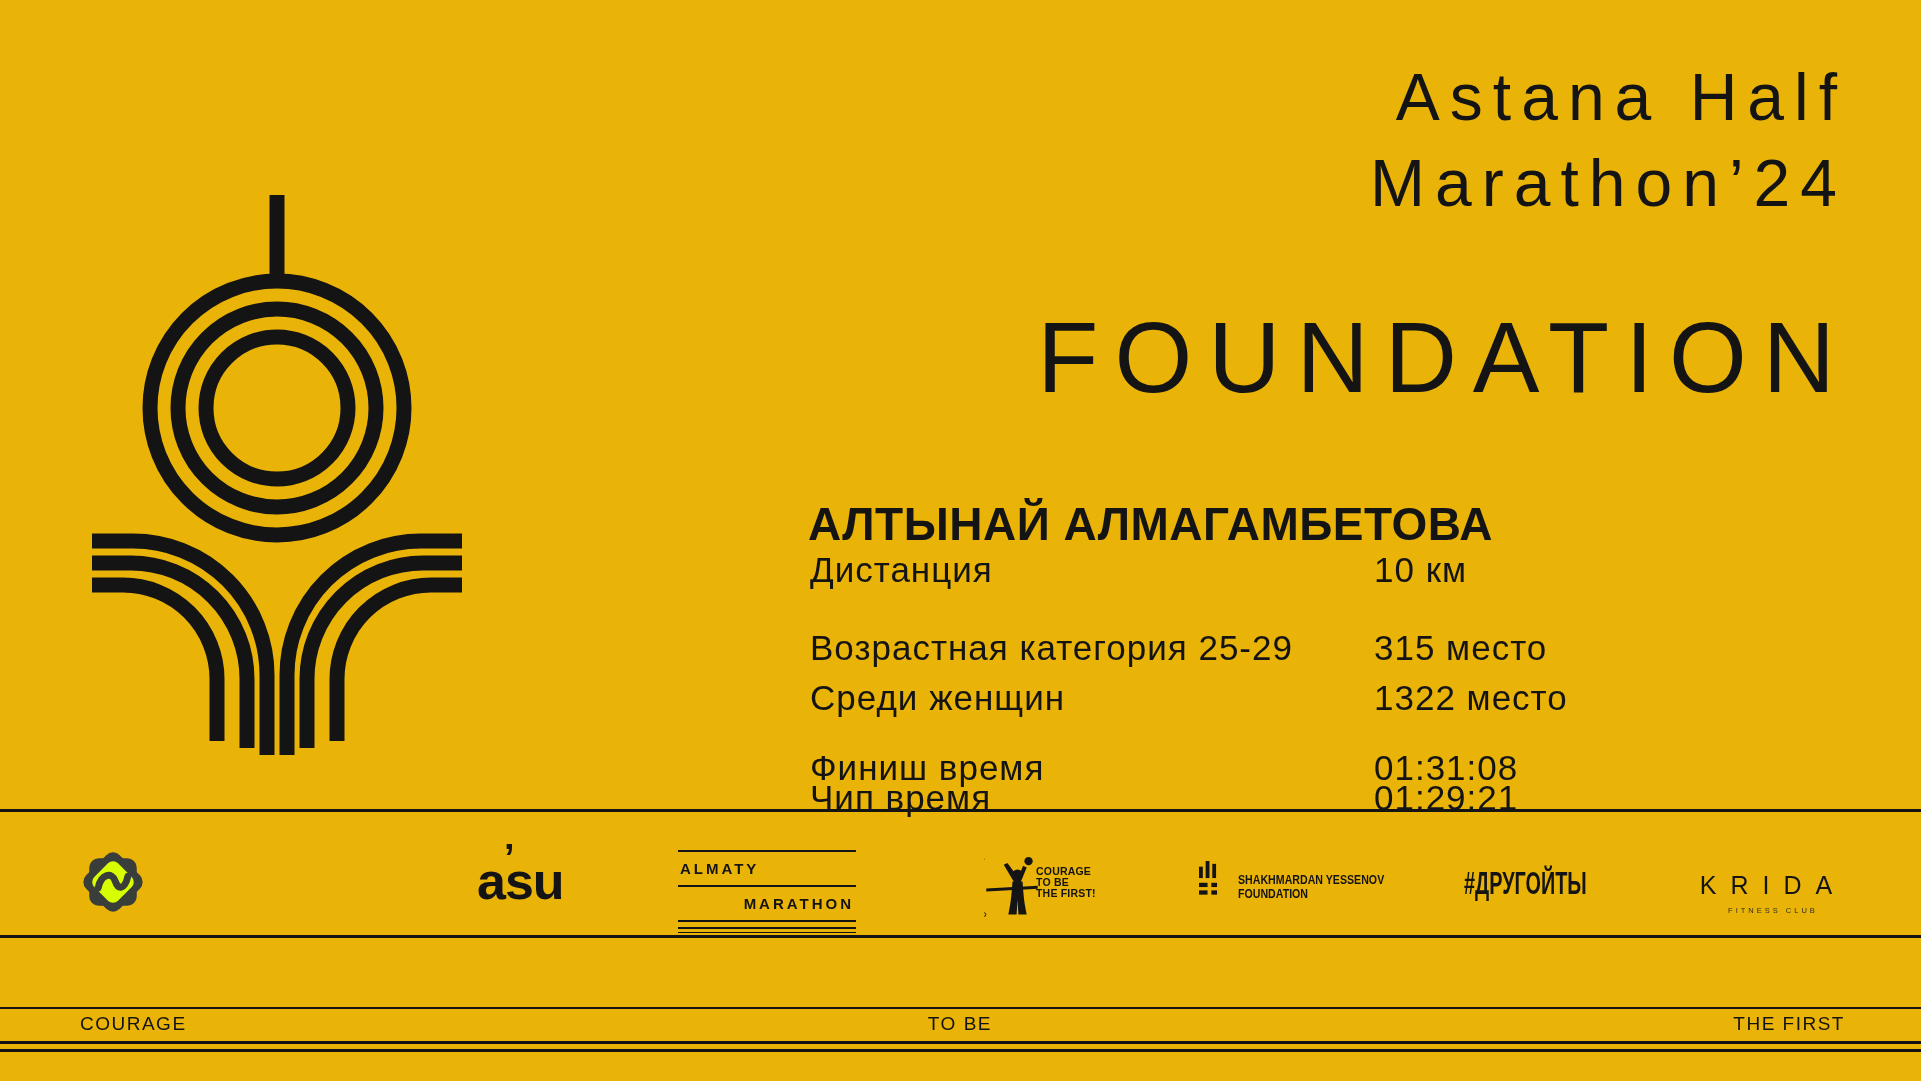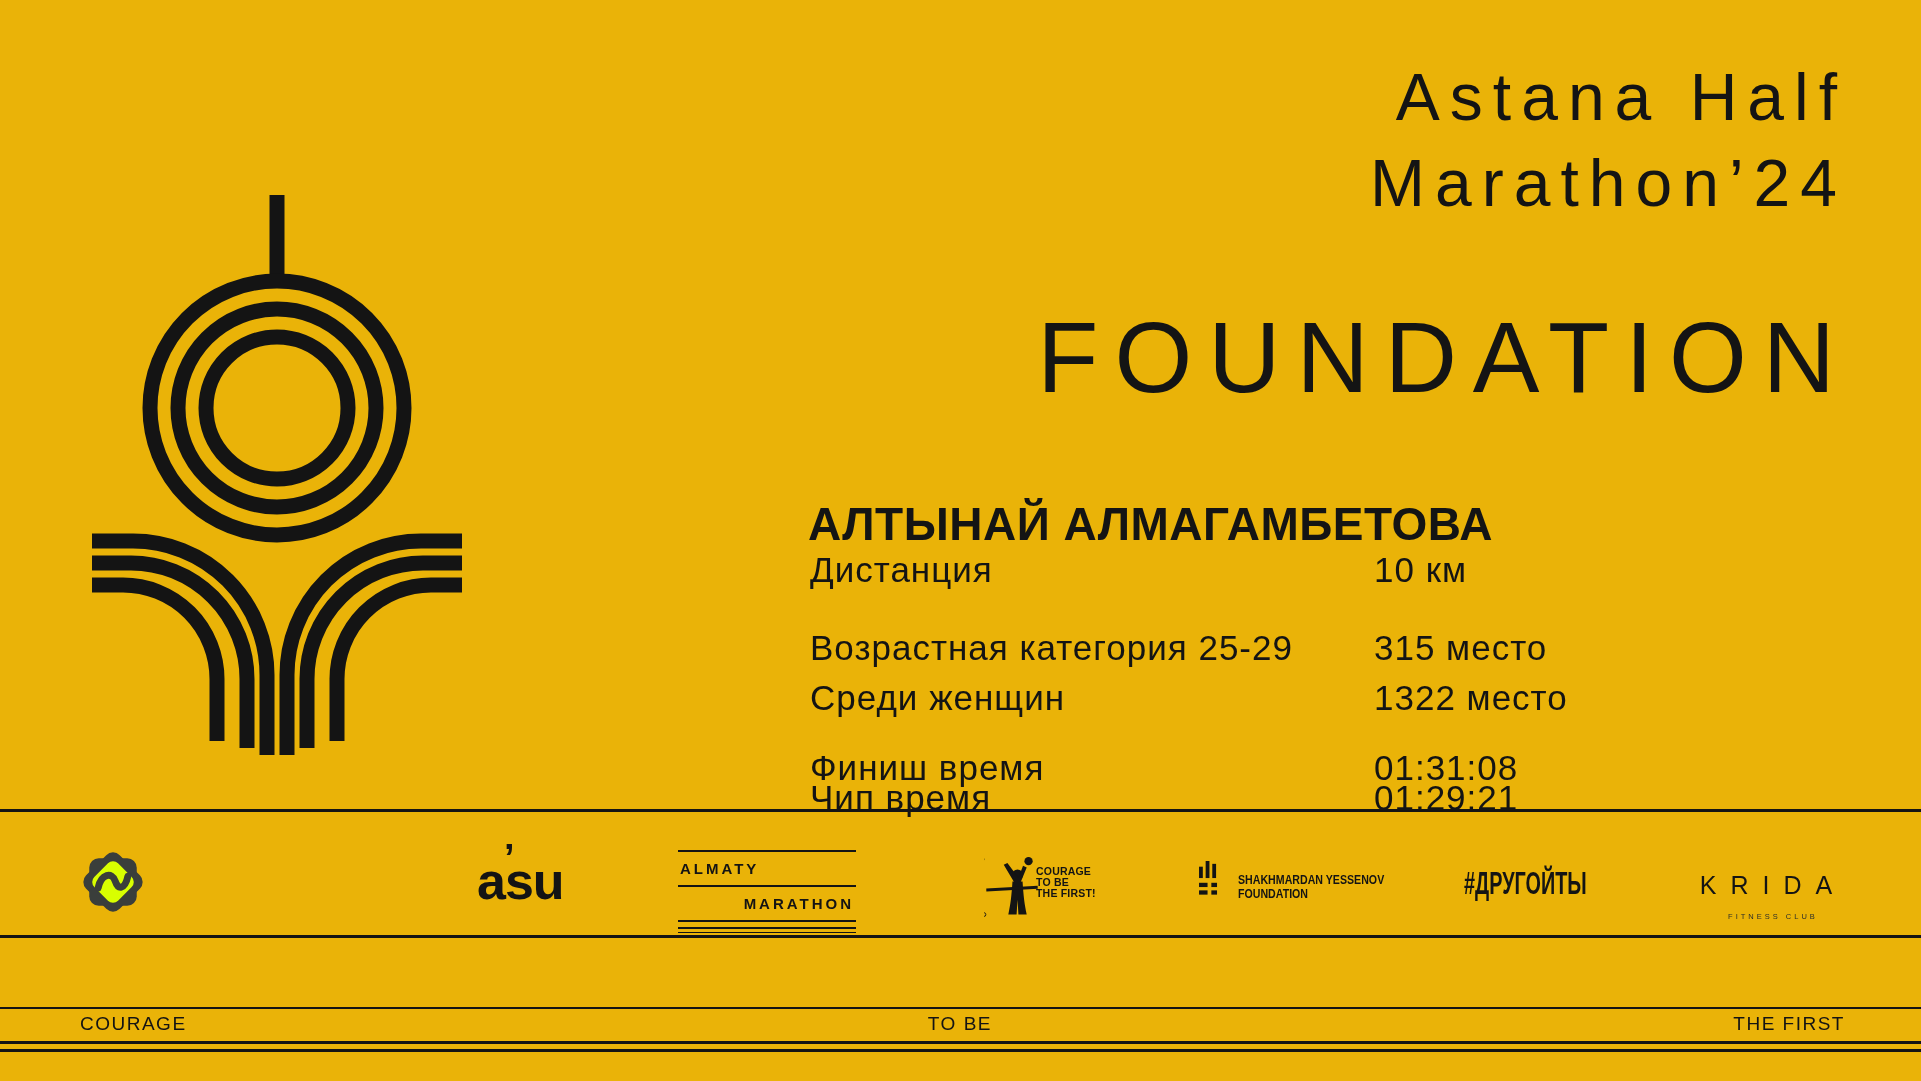--- a/index.html
+++ b/index.html
@@ -44,21 +44,21 @@
   .am-t { font-size:15px; font-weight:700; letter-spacing:3px; line-height:19px; padding:7px 2px; }
   .am-t.right { text-align:right; }
 
   .fund-text { left:1036px; top:866px; font-size:10.5px; line-height:11px; font-weight:600; letter-spacing:0.2px; }
   .yessenov-text { left:1238px; top:874px; font-size:12.5px; line-height:13.5px; font-weight:700;
                    transform:scaleX(0.85); transform-origin:left top; white-space:nowrap; }
   .drugoyty-wordmark { left:1464px; top:866px; font-size:31px; font-weight:800;
                        transform:scaleX(0.64); transform-origin:left top; white-space:nowrap; }
   .krida-block { left:1698px; top:871px; width:150px; text-align:center; }
   .krida-wordmark { font-size:25px; font-weight:400; letter-spacing:14px; white-space:nowrap; }
-  .krida-sub { font-size:7.5px; letter-spacing:3px; margin-top:12px; color:#2b2e2b; }
+  .krida-sub { font-size:7.5px; letter-spacing:3px; margin-top:6px; color:#2b2e2b; }
 
   
   .footer-row {
     left:80px; top:1013px; width:1765px; display:flex; justify-content:space-between;
     font-size:19px; letter-spacing:1.5px; font-weight:400;
   }
 </style>
 </head>
 <body>
 

